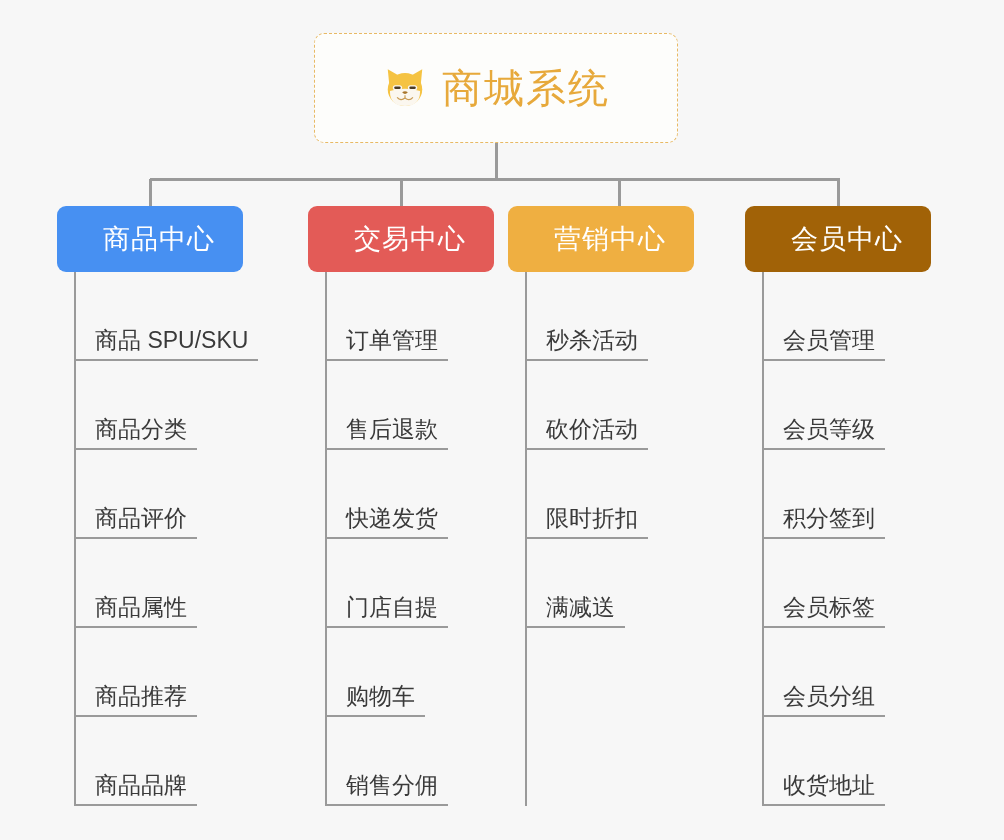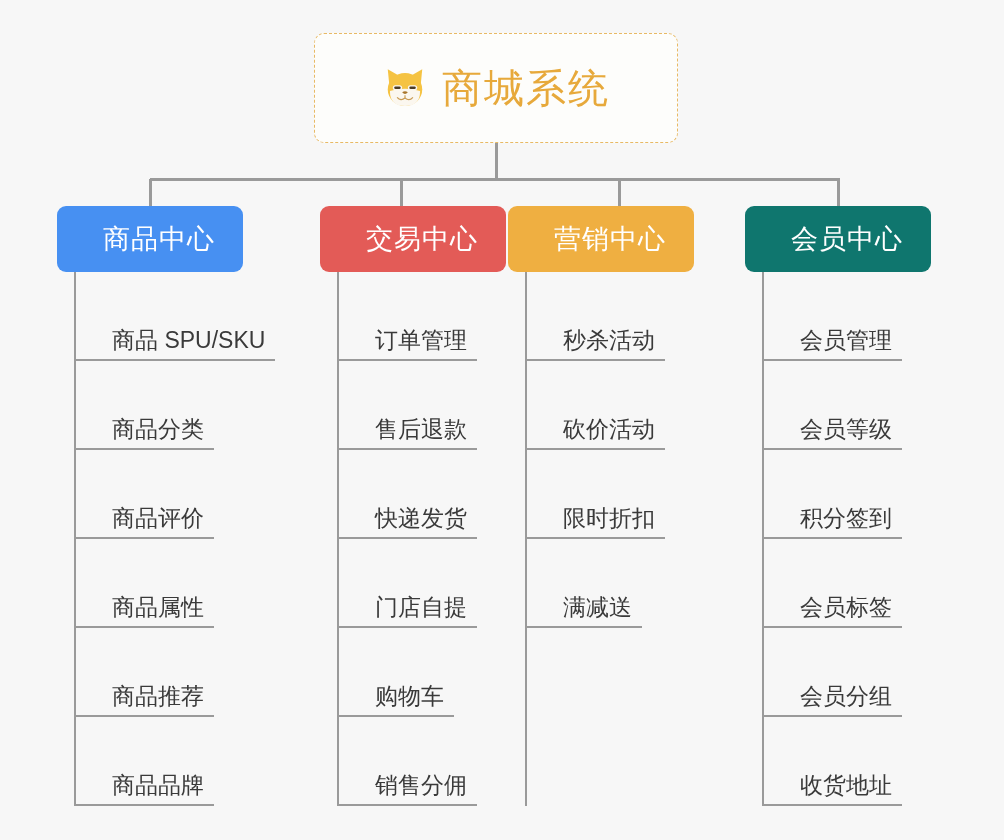--- a/index.html
+++ b/index.html
@@ -62,21 +62,21 @@
     pointer-events: none;
   }
 
   
   .column {
     position: absolute;
     top: 206px;
     width: 186px;
   }
   .col-0 { left: 57px; }
-  .col-1 { left: 320px; }
+  .col-1 { left: 308px; }
   .col-2 { left: 508px; }
   .col-3 { left: 745px; }
 
   .cat-box {
     position: relative;
     width: 186px;
     height: 66px;
     border-radius: 9px;
     display: flex;
     align-items: center;
@@ -103,21 +103,21 @@
     position: relative;
     height: 89px;
     padding-left: 18px;
     box-sizing: border-box;
     display: flex;
     align-items: flex-end;
   }
   .item-inner {
     display: inline-block;
     border-bottom: 2px solid #9a9a9a;
-    padding: 0 10px 6px 37px;
+    padding: 0 10px 6px 20px;
     white-space: nowrap;
   }
   .item-label {
     font-size: 23px;
     line-height: 1.1;
     color: #3a3a3a;
     white-space: nowrap;
   }
   
   .spine {
@@ -272,21 +272,21 @@
       </li>
       <li class="item">
         <span class="item-inner" style="border-bottom-color: rgb(154, 154, 154);">
           <span class="item-label">满减送</span>
         </span>
       </li>
     </ul>
   </div>
 
   <div class="column col-3">
-    <div class="cat-box" style="background: #0f766e;">
+    <div class="cat-box" style="background: #a16207;">
       <span class="cat-label">会员中心</span>
     </div>
     <ul class="item-list">
       <li class="spine" style="height: 534px; background: rgb(154, 154, 154);"></li>
       <li class="item">
         <span class="item-inner" style="border-bottom-color: rgb(154, 154, 154);">
           <span class="item-label">会员管理</span>
         </span>
       </li>
       <li class="item">

